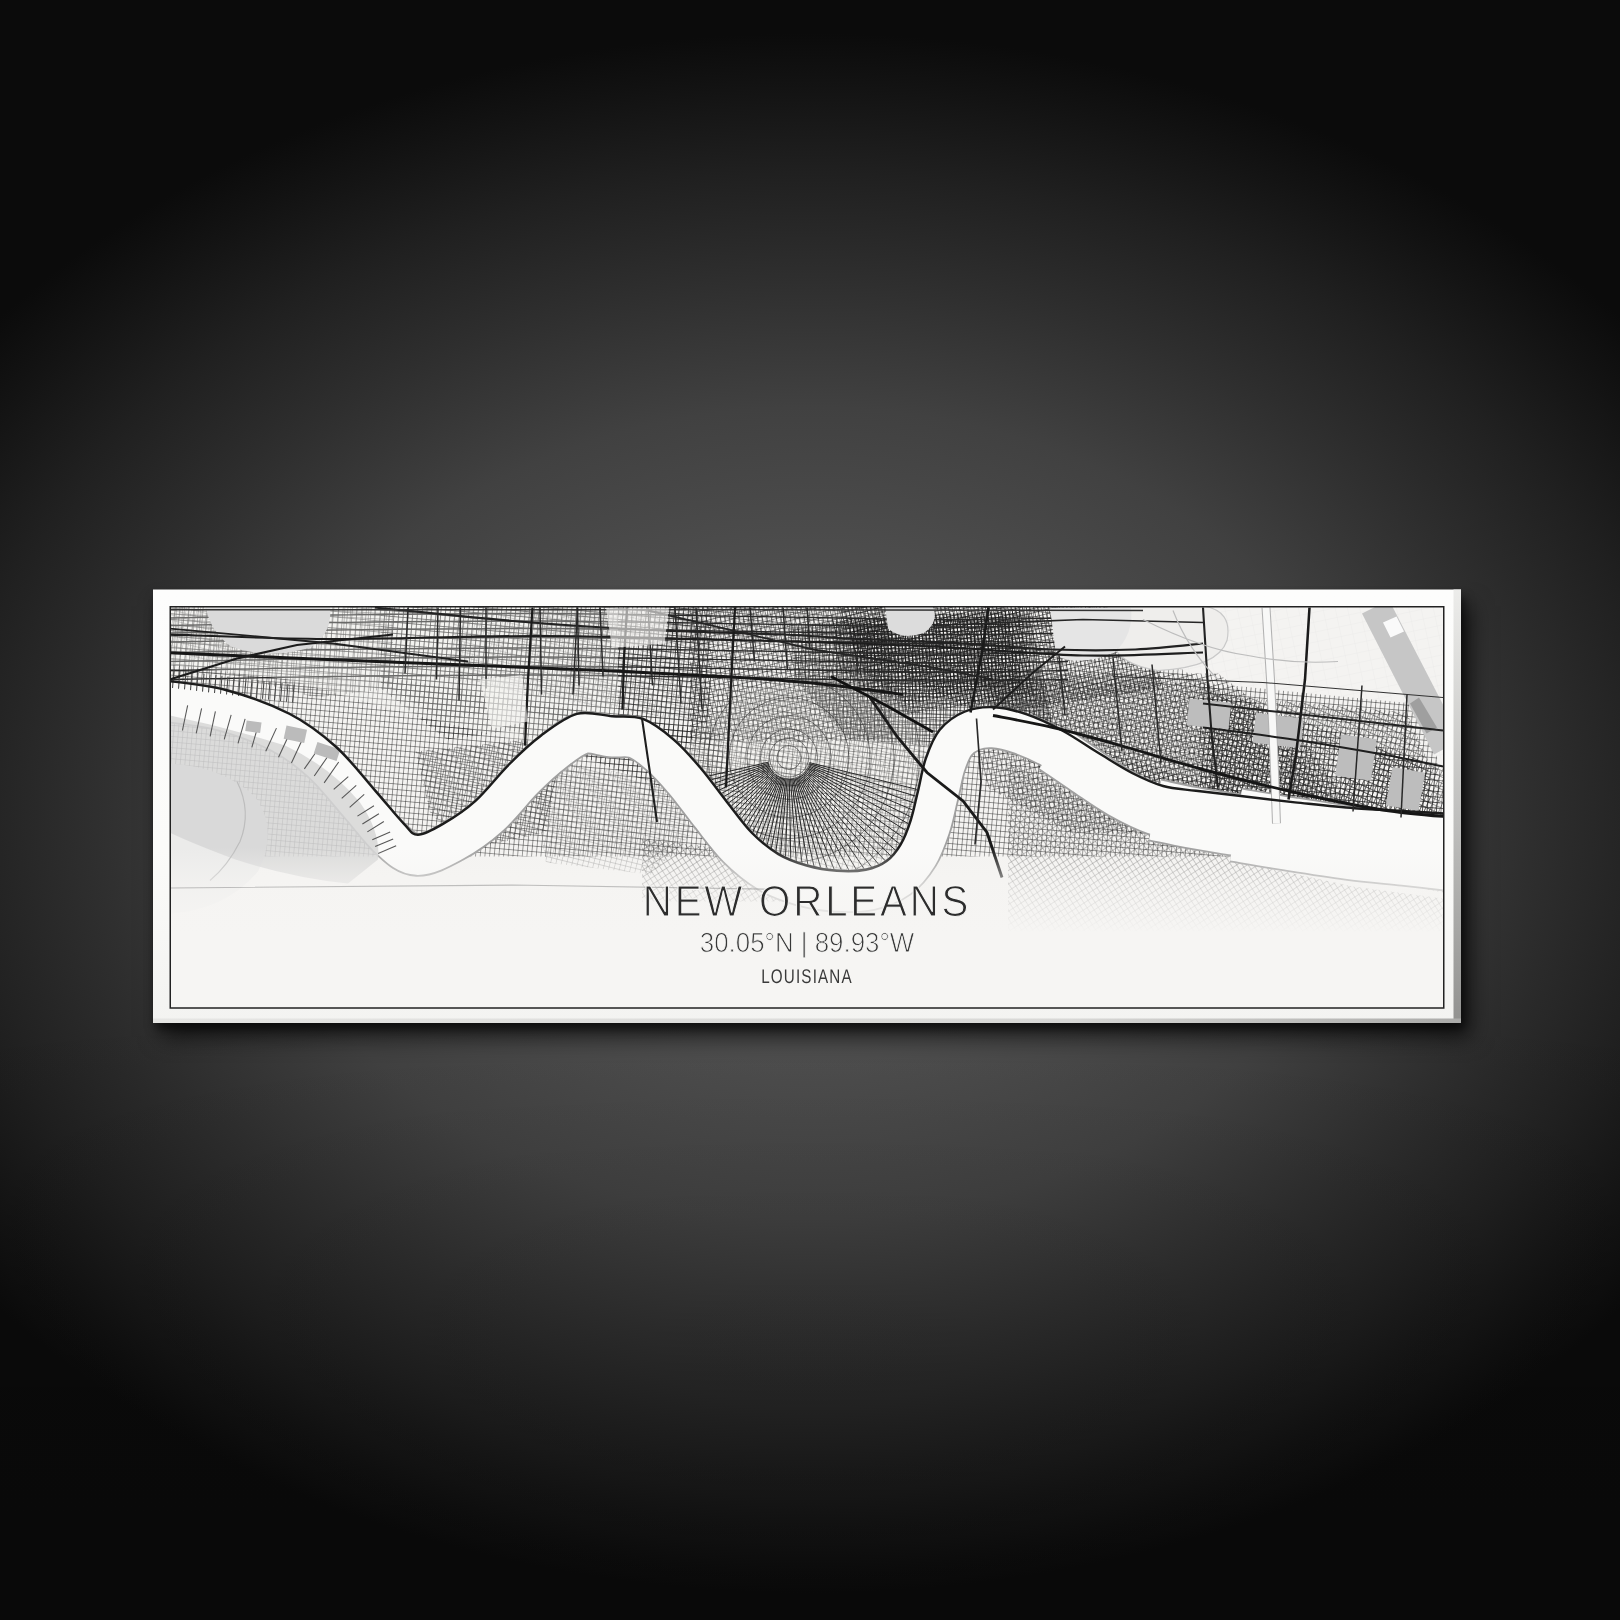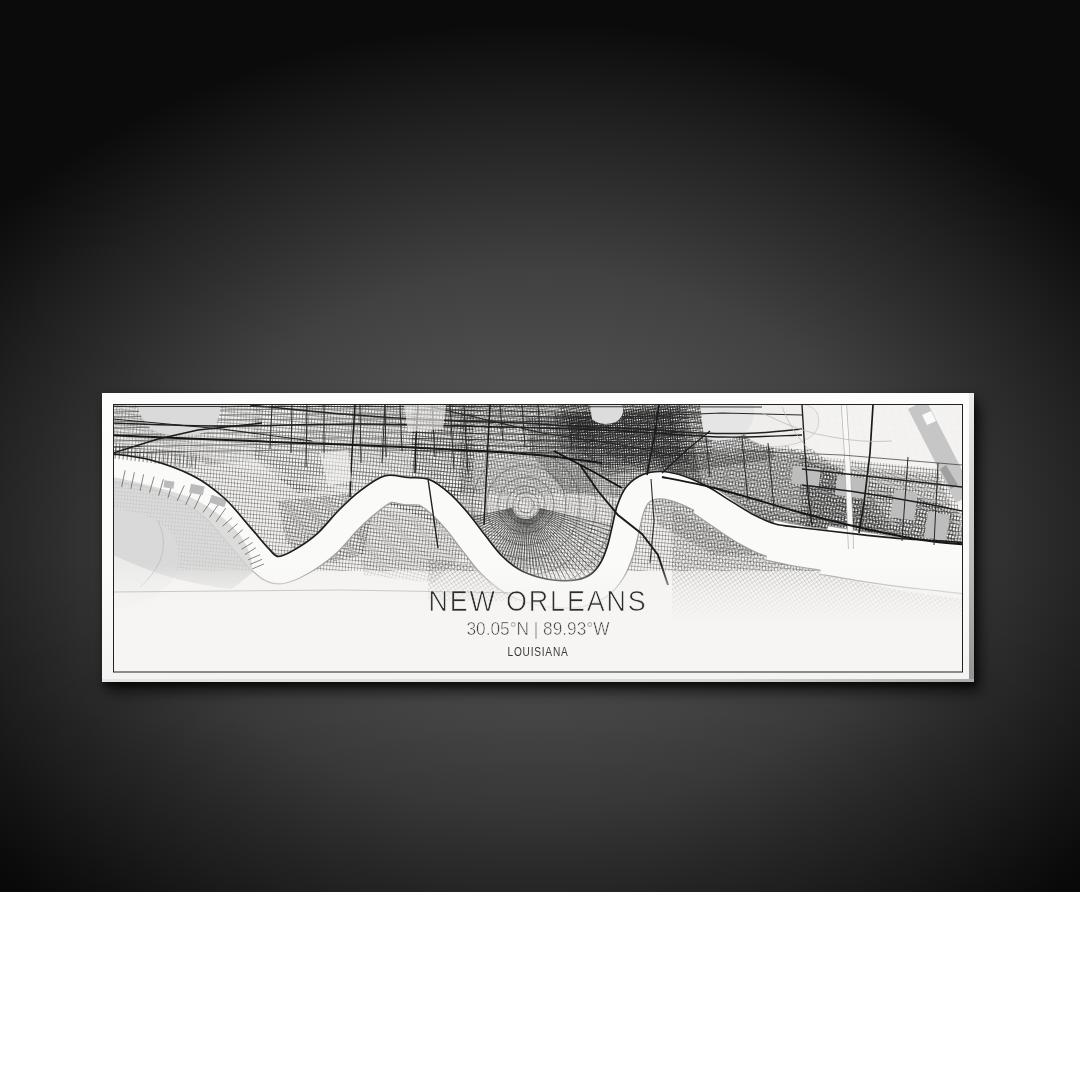--- a/index.html
+++ b/index.html
@@ -1,16 +1,16 @@
 <!DOCTYPE html>
 <html><head><meta charset="utf-8">
 <style>
   html,body{margin:0;padding:0;width:1080px;height:1080px;overflow:hidden;
     font-family:"Liberation Sans",sans-serif;}
-  #wall{position:relative;width:1080px;height:892px;
+  #wall{position:relative;width:1080px;height:1080px;
     background:
       linear-gradient(180deg, rgba(0,0,0,0) 0%, rgba(0,0,0,0) 62%, rgba(0,0,0,0.22) 100%),
       radial-gradient(ellipse 700px 520px at 540px 542px,
         #575757 0%, #4f4f4f 30%, #414141 52%, #2f2f2f 68%,
         #202020 82%, #131313 93%, #0b0b0b 100%);
   }
   #canvasprint{position:absolute;left:102px;top:393px;width:872px;height:289px;
     background:linear-gradient(180deg,#fdfdfc 0%,#fbfbf9 60%,#f3f3f1 100%);
     box-shadow: 6px 10px 14px rgba(0,0,0,.62), 2px 4px 6px rgba(0,0,0,.55);
   }

